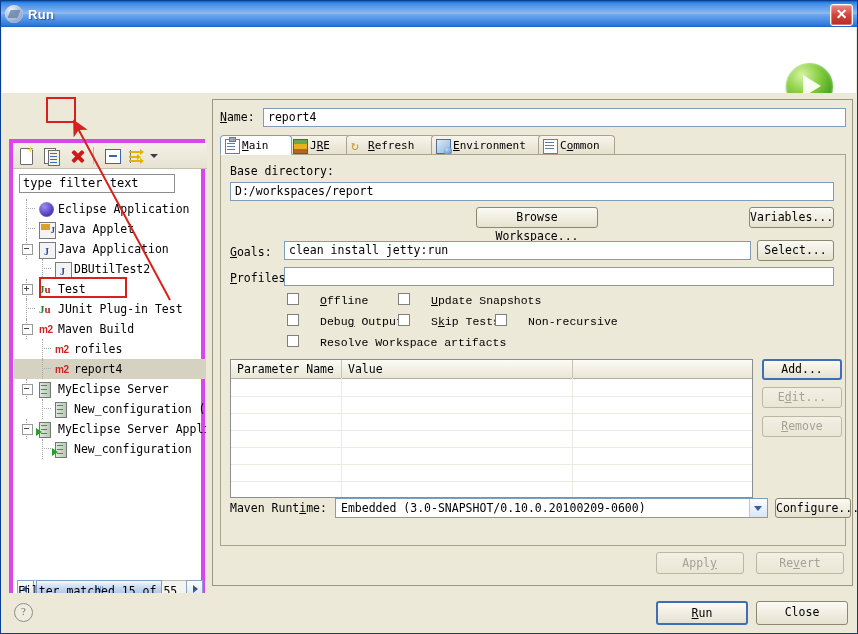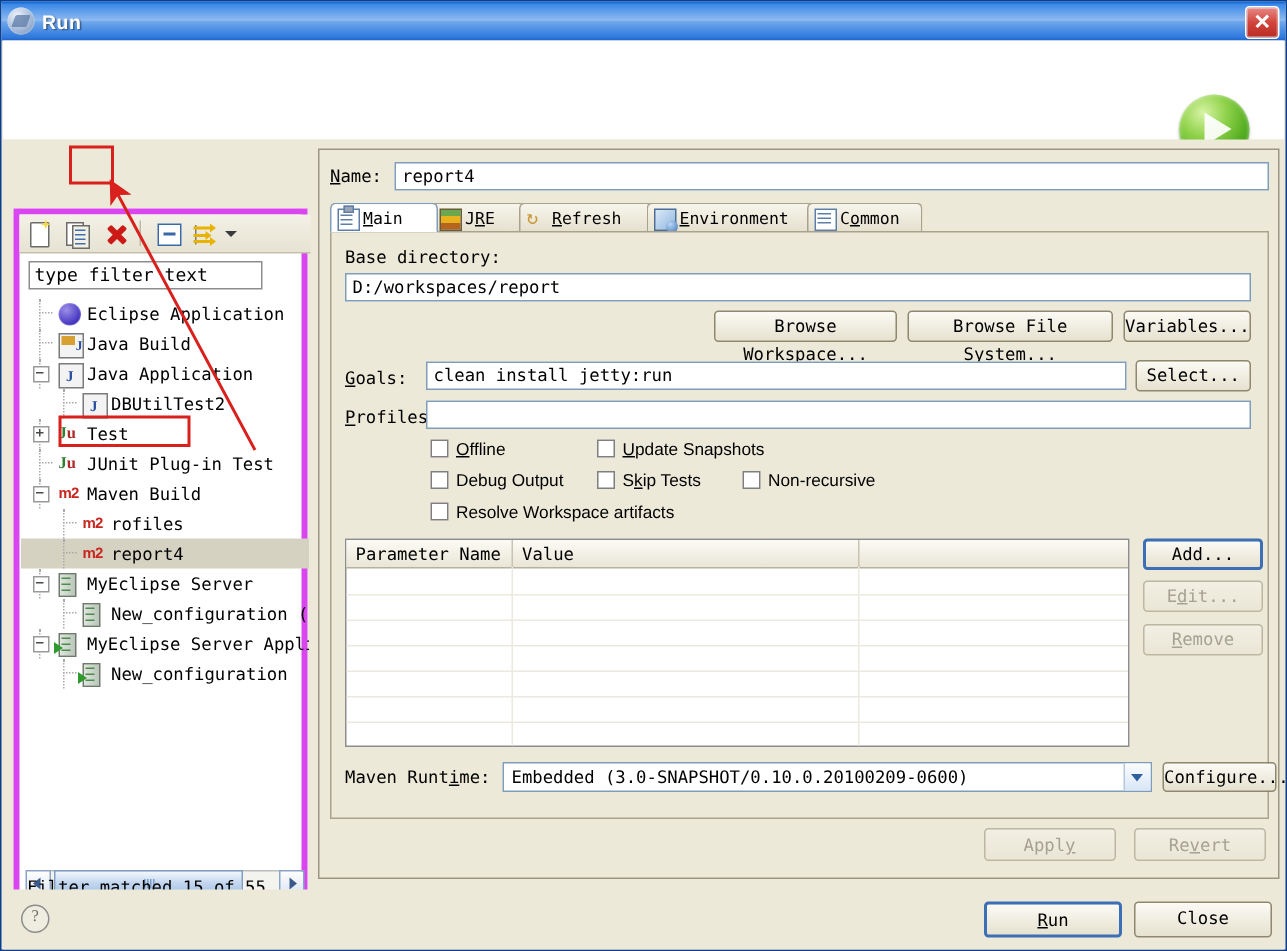--- a/index.html
+++ b/index.html
@@ -169,34 +169,34 @@
            border:1px solid #a9a38e;box-sizing:border-box;}
   #tabbody .sec{position:absolute;}
   .txtinput{background:#fff;border:1px solid #7f9db9;box-sizing:border-box;
             font-family:"DejaVu Sans Mono",monospace;font-size:11.5px;line-height:17px;padding-left:4px;}
   .btn{background:linear-gradient(to bottom,#fbfaf4,#e6e2d0);border:1px solid #8e886f;
        border-radius:3px;box-sizing:border-box;font-family:"DejaVu Sans Mono",monospace;
        font-size:11.5px;text-align:center;cursor:pointer;color:#000;}
   .btn.dis{color:#a6a293;background:linear-gradient(to bottom,#f2efe4,#eae6d6);border-color:#bcb7a3;cursor:default;}
   .btn.def{border:2px solid #3c6fb5;}
   .cb{position:absolute;width:12px;height:12px;background:#fff;border:1px solid #7f7f7f;box-sizing:border-box;cursor:pointer;}
-  .cbl{position:absolute;font-family:Liberation Sans, sans-serif;font-size:11.5px;line-height:13px;cursor:pointer;}
+  .cbl{position:absolute;font-family:Liberation Mono, monospace;font-size:11.5px;line-height:13px;cursor:pointer;margin-left:16px;}
 
   
   #ptable{position:absolute;left:9px;top:204px;width:523px;height:139px;background:#fff;
           border:1px solid #8d8d8d;box-sizing:border-box;}
   #ptable .phead{position:absolute;left:0;top:0;width:521px;height:18px;
         background:linear-gradient(to bottom,#fcfbf5,#e9e6d6);border-bottom:1px solid #b5b0a0;text-decoration:underline;}
   #ptable .phead div{position:absolute;top:0;height:18px;line-height:18px;
         font-family:"DejaVu Sans Mono",monospace;font-size:11.5px;padding-left:6px;box-sizing:border-box;}
   #ptable .phead .sep{position:absolute;top:0;width:1px;height:18px;background:#c8c3b2;padding:0;}
   #ptable .prow{position:absolute;left:0;width:521px;height:17px;border-bottom:1px solid #eceade;}
   #ptable .pcol{position:absolute;top:18px;width:1px;height:119px;background:#eceade;}
 
-  #mrow{position:absolute;left:9px;top:353px;width:612px;height:20px;}
+  #mrow{position:absolute;left:9px;top:343px;width:612px;height:20px;}
   #mcombo{position:absolute;left:105px;top:0;width:433px;height:20px;background:#fff;
      border:1px solid #7f9db9;box-sizing:border-box;font-family:"DejaVu Sans Mono",monospace;
      font-size:11.5px;line-height:18px;padding-left:5px;}
   #mcombo .arrow{position:absolute;right:0;top:0;width:17px;height:18px;
      background:linear-gradient(to bottom,#fbfdff,#d9e6f6);border-left:1px solid #b6c8dd;cursor:pointer;}
   #mcombo .arrow:after{content:"";position:absolute;left:4px;top:7px;width:0;height:0;
      border-left:4px solid transparent;border-right:4px solid transparent;border-top:5px solid #2e5f9e;}
 
   #applyrow{position:absolute;right:8px;top:452px;}
   #applyrow .btn{display:inline-block;width:88px;height:22px;line-height:20px;margin-left:9px;}
@@ -270,21 +270,21 @@
           <div class="trow">
             <span class="tvline" style="left:12px;top:0;height:20px;"></span>
             <span class="tdot" style="left:12px;"></span>
             <span style="left:25px" class="ticon ic-eclipse"></span>
             <span class="tlabel" style="left:44px;">Eclipse Application</span>
           </div>
           <div class="trow">
             <span class="tvline" style="left:12px;top:0;height:20px;"></span>
             <span class="tdot" style="left:12px;"></span>
             <span style="left:25px" class="ticon ic-japplet"></span>
-            <span class="tlabel" style="left:44px;">Java Build</span>
+            <span class="tlabel" style="left:44px;">Java Applet</span>
           </div>
           <div class="trow">
             <span class="tvline" style="left:12px;top:0;height:20px;"></span>
             <span class="texp" style="left:8px;"></span>
             <span style="left:25px" class="ticon ic-japp"></span>
             <span class="tlabel" style="left:44px;">Java Application</span>
           </div>
           <div class="trow">
             <span class="tvline" style="left:28px;top:0;height:20px;"></span>
             <span class="tdot" style="left:28px;"></span>
@@ -397,21 +397,20 @@
             </span>
             <span class="tt">C<span class="ul">o</span>mmon</span>
           </div>
         </div>
 
       <div id="tabbody">
 
         <div class="sec lbl" style="left:9px;top:9px;">Base directory:</div>
         <div class="sec txtinput" style="left:9px;top:27px;width:604px;height:19px;">D:/workspaces/report</div>
         <div class="sec btn" style="left:255px;top:52px;width:122px;height:21px;line-height:19px;"><span>Browse Workspace...</span></div>
-        <div class="sec btn" style="left:384px;top:52px;width:137px;height:21px;line-height:19px;"><span>Browse File System...</span></div>
         <div class="sec btn" style="left:528px;top:52px;width:85px;height:21px;line-height:19px;"><span>Variables...</span></div>
 
         <div class="sec lbl" style="left:9px;top:90px;"><span class="ul">G</span>oals:</div>
         <div class="sec txtinput" style="left:63px;top:86px;width:467px;height:19px;">clean install jetty:run</div>
         <div class="sec btn" style="left:536px;top:85px;width:77px;height:21px;line-height:19px;">Select...</div>
 
         <div class="sec lbl" style="left:9px;top:116px;"><span class="ul">P</span>rofiles:</div>
         <div class="sec txtinput" style="left:63px;top:112px;width:550px;height:19px;"></div>
 
         <div class="cb" style="left:66px;top:138px;"></div>

